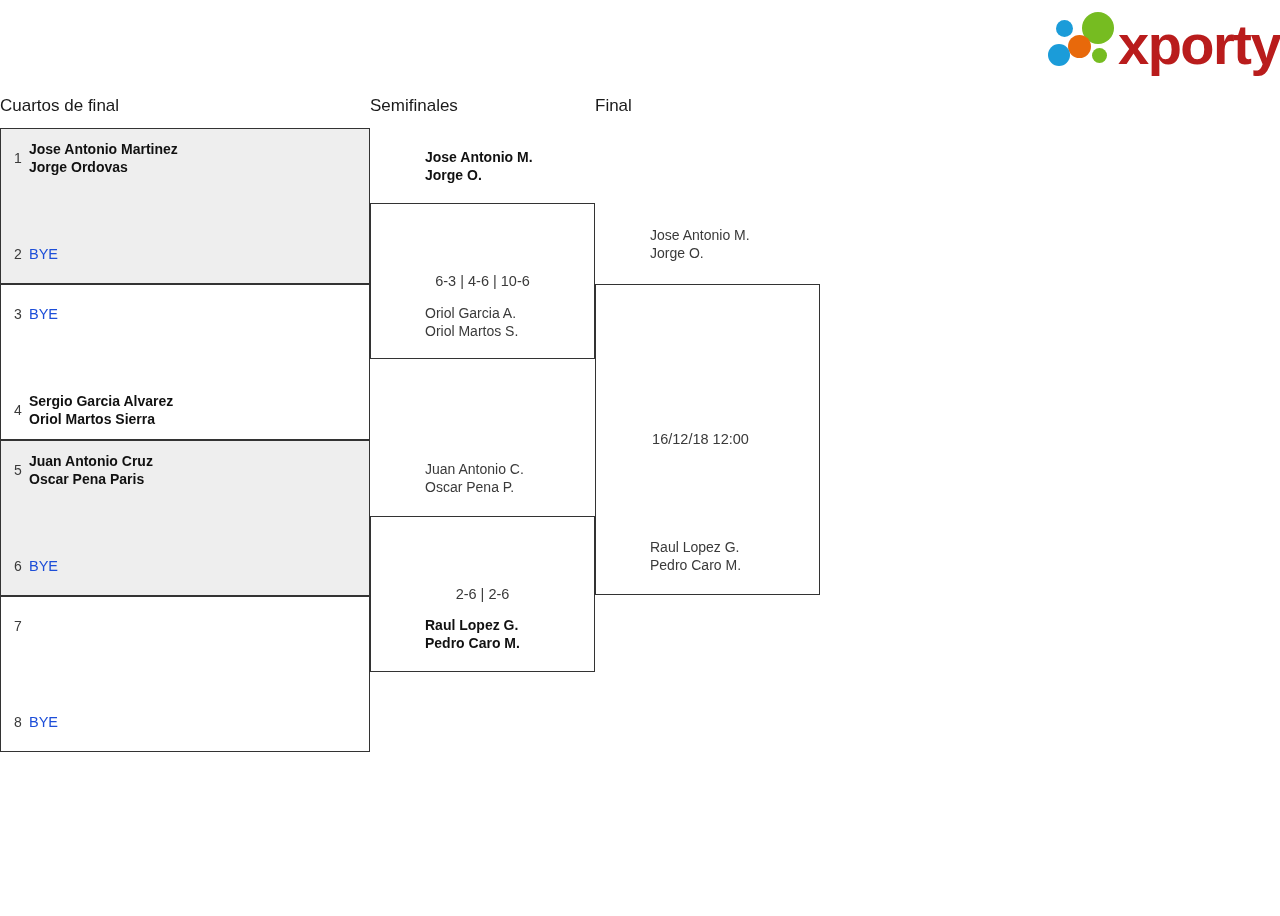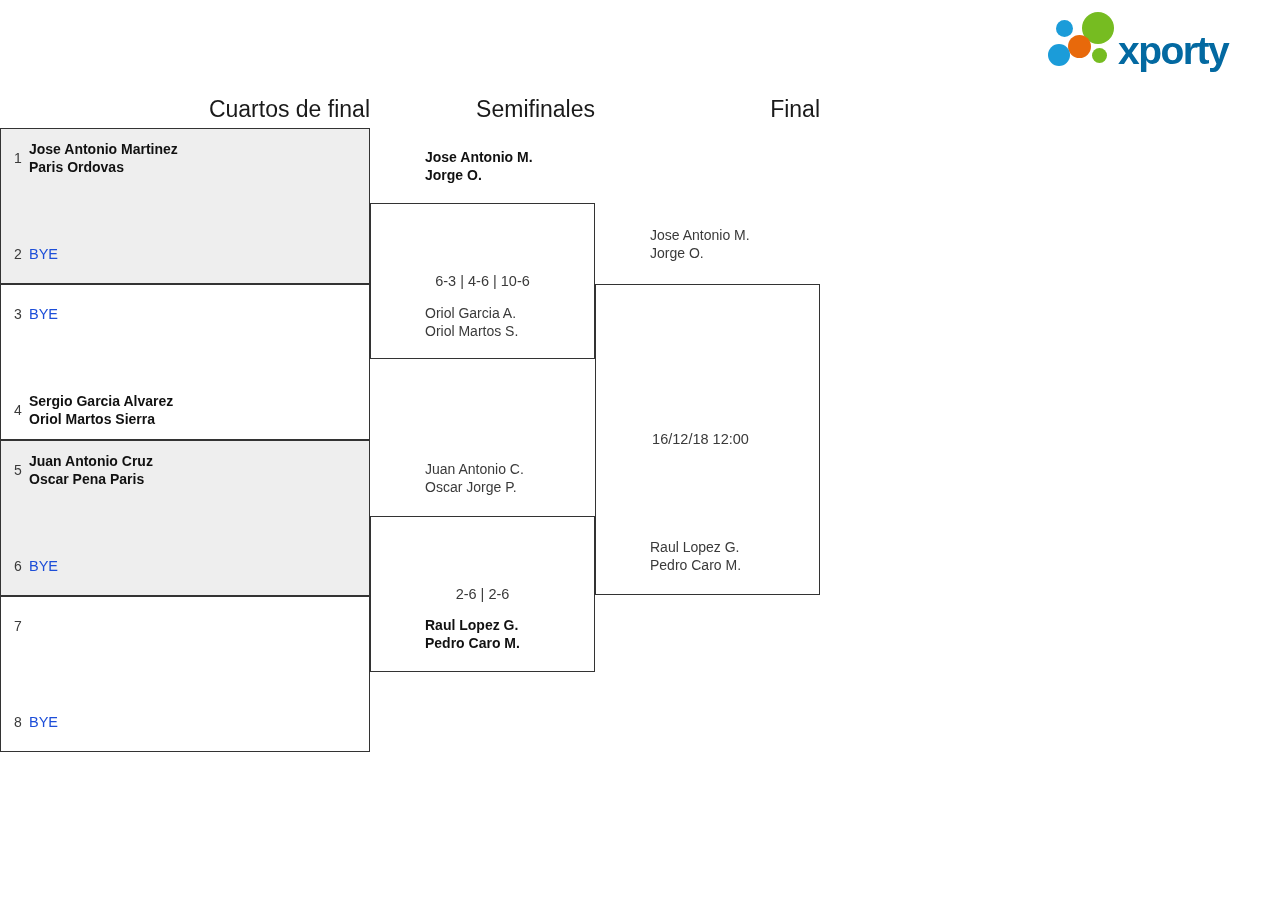--- a/index.html
+++ b/index.html
@@ -56,34 +56,34 @@
   .dot.orange { background: #e8690b; }
   .dot.green  { background: #76bc21; }
   #dot-big-green   { left: 36px; top: 2px;  width: 32px; height: 32px; }
   #dot-top-blue    { left: 10px; top: 10px; width: 17px; height: 17px; }
   #dot-mid-orange  { left: 22px; top: 25px; width: 23px; height: 23px; }
   #dot-low-blue    { left: 2px;  top: 34px; width: 22px; height: 22px; }
   #dot-small-green { left: 46px; top: 38px; width: 15px; height: 15px; }
   #logo-word {
     position: absolute;
     left: 72px;
-    top: 16px;
-    font-size: 39px;
+    top: 10px;
+    font-size: 56px;
     font-weight: bold;
-    color: #0369a1;
+    color: #b91c1c;
     letter-spacing: -1.5px;
     line-height: 58px;
   }
 
   
   .round-header {
     position: absolute;
-    font-size: 23px;
+    font-size: 17px;
     color: #1a1a1a;
-    text-align: right;
+    text-align: left;
     top: 96px;
     white-space: nowrap;
   }
   #round-header-0 { left: 0px;   width: 370px; }
   #round-header-1 { left: 370px; width: 225px; }
   #round-header-2 { left: 595px; width: 225px; }
 
   
   #bracket {
     position: absolute;
@@ -203,21 +203,21 @@
 <div class="round-header" id="round-header-1">Semifinales</div>
 <div class="round-header" id="round-header-2">Final</div>
 
 <div id="bracket">
 
   <div class="match shaded" id="match-r1-m1">
     <div class="seed-row top">
       <span class="seed-num">1</span>
       <span class="team-names winner">
         <span class="nm">Jose Antonio Martinez</span>
-        <span class="nm">Paris Ordovas</span>
+        <span class="nm">Jorge Ordovas</span>
       </span>
     </div>
     <div class="seed-row bottom">
       <span class="seed-num">2</span>
       <span class="team-names bye-label">
         <span class="nm">BYE</span>
       </span>
     </div>
   </div>
 
@@ -274,21 +274,21 @@
   <div class="r2-label-top winner" id="r2-m1-top">
     <span class="nm">Jose Antonio M.</span>
     <span class="nm">Jorge O.</span>
   </div>
   <div class="r2-label-top" id="r2-m1-bot">
     <span class="nm">Oriol Garcia A.</span>
     <span class="nm">Oriol Martos S.</span>
   </div>
   <div class="r2-label-top" id="r2-m2-top">
     <span class="nm">Juan Antonio C.</span>
-    <span class="nm">Oscar Jorge P.</span>
+    <span class="nm">Oscar Pena P.</span>
   </div>
   <div class="r2-label-top winner" id="r2-m2-bot">
     <span class="nm">Raul Lopez G.</span>
     <span class="nm">Pedro Caro M.</span>
   </div>
 
   <div class="match-meta" id="meta-r2-m1">6-3 | 4-6 | 10-6</div>
   <div class="match-meta" id="meta-r2-m2">2-6 | 2-6</div>
 
   <div class="match" id="match-r3-m1"></div>

